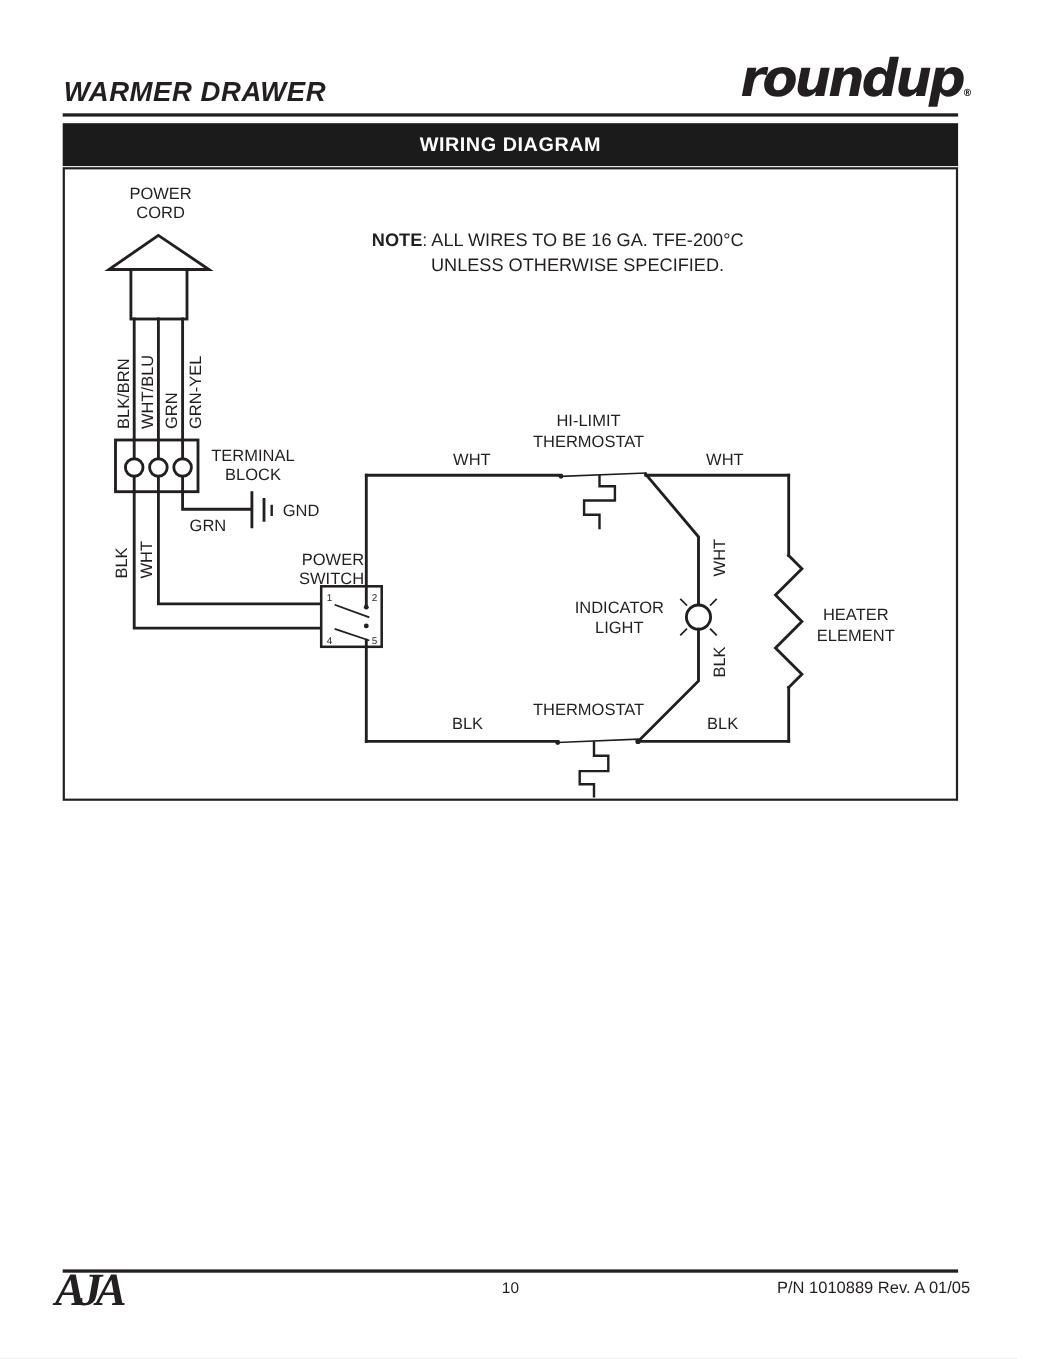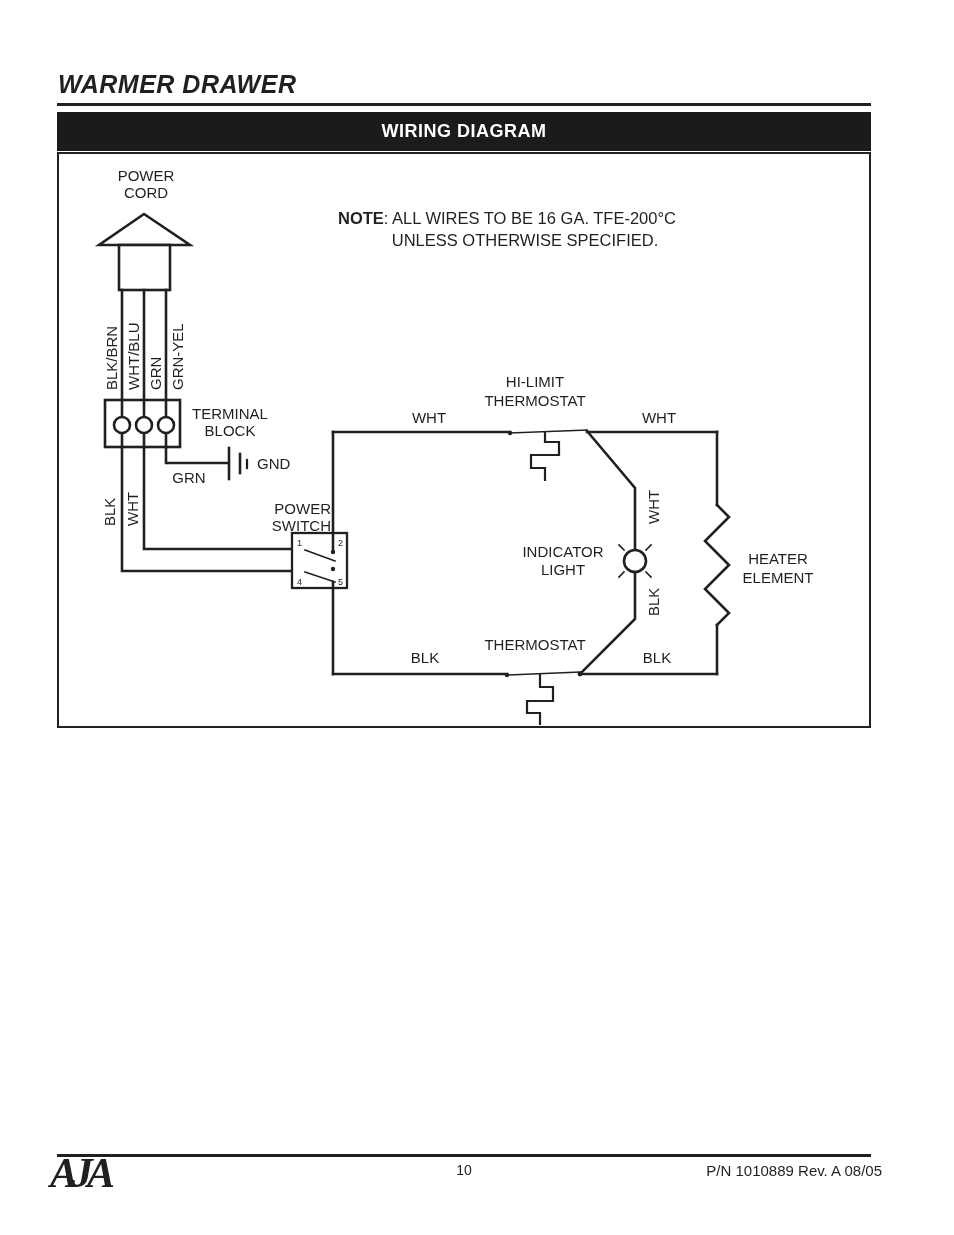--- a/index.html
+++ b/index.html
@@ -44,20 +44,21 @@
   .footer-logo-text{
     left:84px;top:1252px;font-family:"Liberation Serif",serif;font-size:19px;
   }
 </style>
 </head>
 <body>
 
 <div class="page">
 
   <div class="abs page-title">WARMER DRAWER</div>
+  <div class="abs brand"><span>roundup</span><span class="reg">®</span></div>
   <div class="abs header-rule"></div>
   <div class="abs section-bar">
     <span>WIRING DIAGRAM</span>
   </div>
 
   <div class="abs diagram-box">
     <svg width="810" height="572" viewBox="0 0 810 572">
       <g fill="none" stroke="#231f20" stroke-width="2.6" stroke-linecap="square" stroke-linejoin="miter">
 
         <path d="M85,60 L40,91 L131,91 Z" fill="#ffffff"></path>
@@ -162,15 +163,15 @@
       <text class="lbl" x="476" y="496" text-anchor="middle">THERMOSTAT</text>
       <text class="lbl" x="366" y="509" text-anchor="middle">BLK</text>
       <text class="lbl" x="598" y="509" text-anchor="middle">BLK</text>
     </svg>
   </div>
 
   <div class="abs footer-rule"></div>
   <div class="abs footer-logo-mark">AJA</div>
   <div class="abs footer-logo-text">Antunes Foodservice Equipment</div>
   <div class="abs footer-center">10</div>
-  <div class="abs footer-right">P/N 1010889 Rev. A 08/05</div>
+  <div class="abs footer-right">P/N 1010889 Rev. A 01/05</div>
 
 </div>
 
 </body></html>

